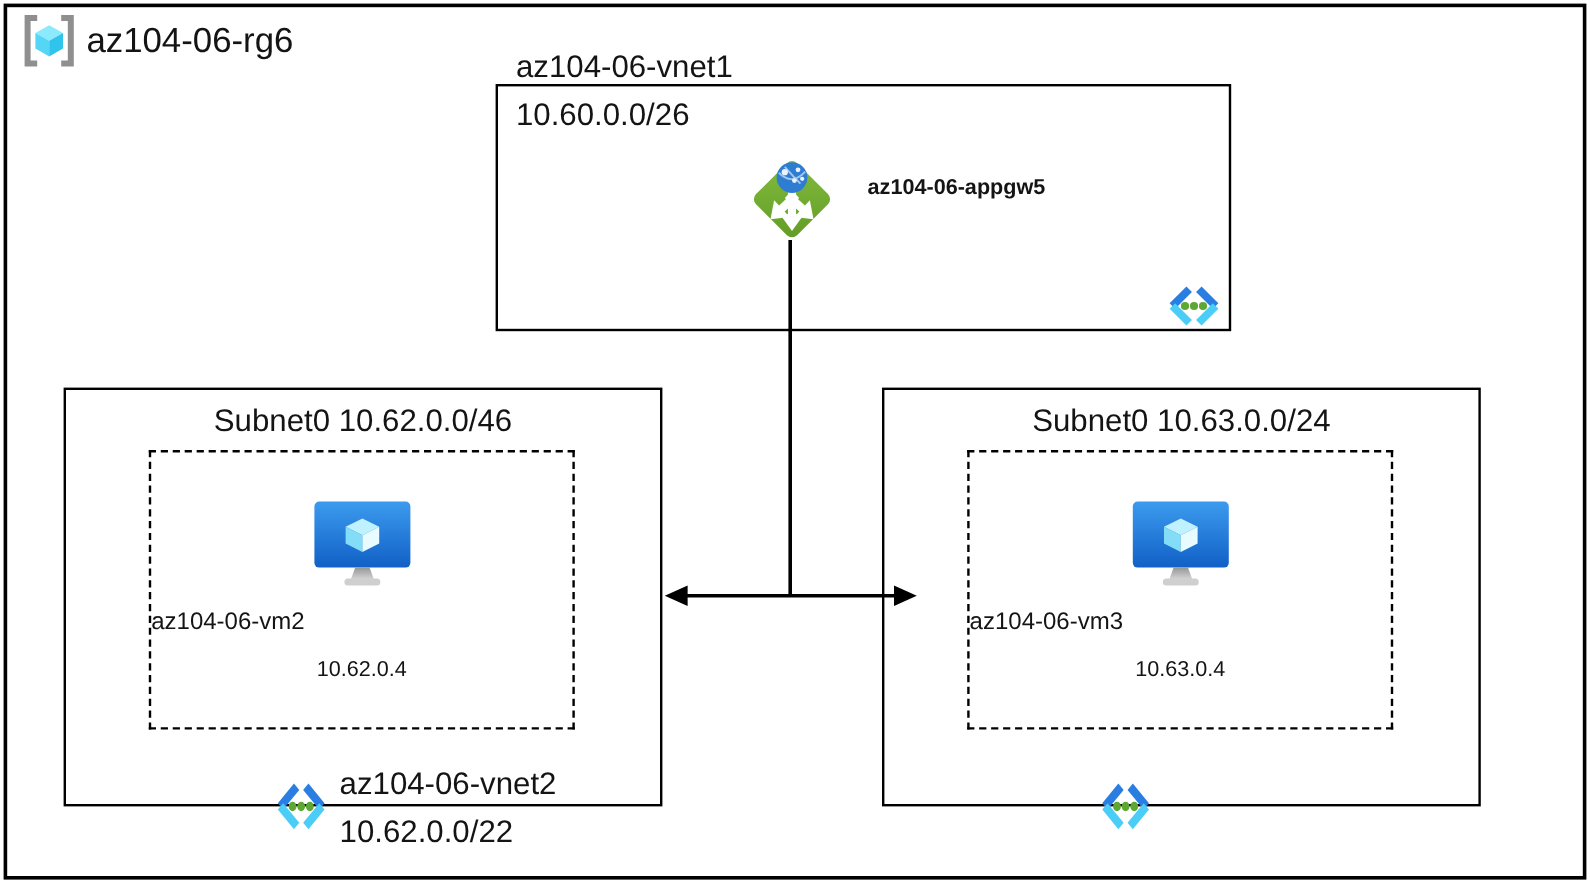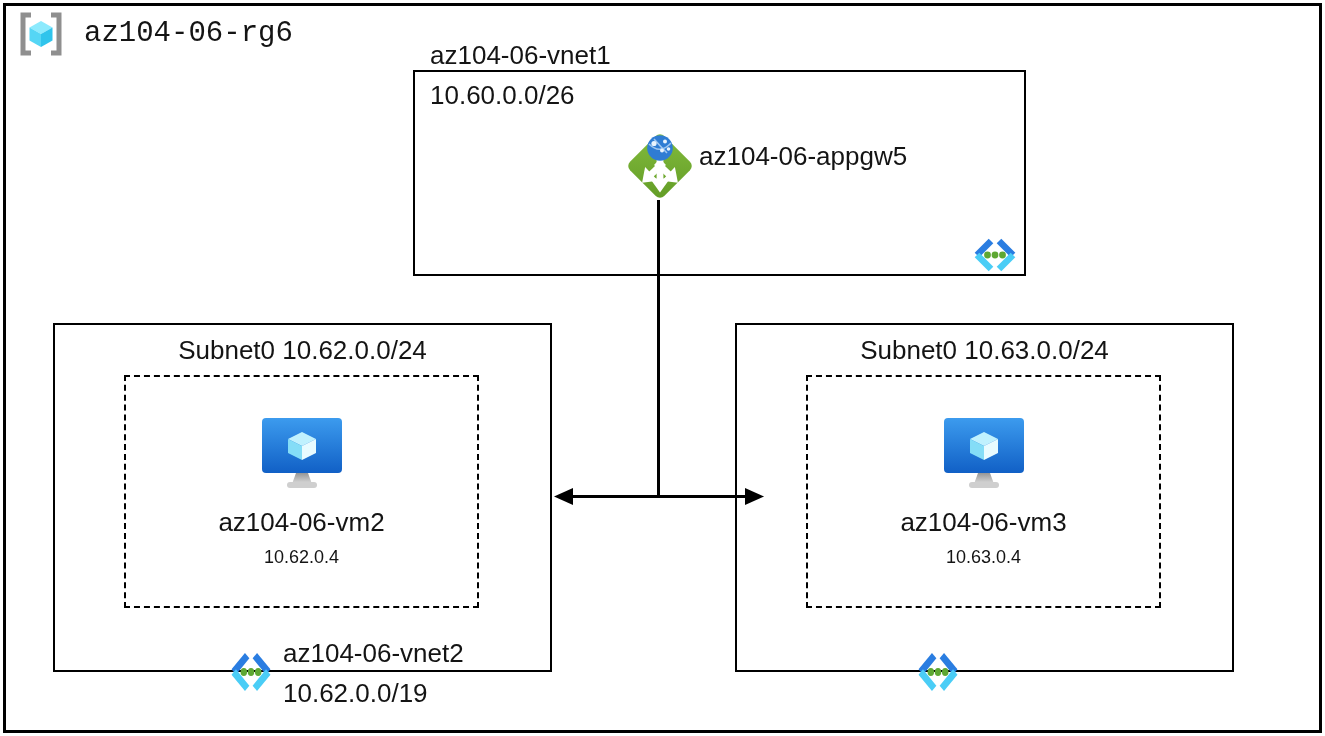--- a/index.html
+++ b/index.html
@@ -1,38 +1,38 @@
 <!DOCTYPE html>
 <html><head>
 <meta charset="utf-8">
 <style>
   html,body{margin:0;padding:0;background:#fff;}
   .canvas{
     position:relative;width:1325px;height:736px;background:#ffffff;
     font-family:"Liberation Sans",sans-serif;color:#141414;overflow:hidden;
   }
   .outer-frame{position:absolute;left:3px;top:3px;width:1313px;height:724px;border:3px solid #000;}
-  .rg-head{position:absolute;left:17px;top:11px;display:flex;align-items:center;gap:19px;font-family:Liberation Mono, monospace;}
+  .rg-head{position:absolute;left:17px;top:11px;display:flex;align-items:center;gap:7px;}
   .rg-head svg{display:block;}
   .rg-label{font-size:29px;line-height:46px;white-space:nowrap;}
 
   .box{position:absolute;border:2.5px solid #000;background:transparent;}
   .vnet1{left:413px;top:70px;width:609px;height:202px;}
   .vnet1-title{position:absolute;left:15px;top:-32px;font-size:26px;white-space:nowrap;}
   .vnet1-cidr{position:absolute;left:15px;top:8px;font-size:26px;white-space:nowrap;}
   .appgw-icon{position:absolute;left:206px;top:55px;}
-  .appgw-labels{position:absolute;left:284px;top:64px;font-size:26px;line-height:40px;white-space:nowrap;}
+  .appgw-labels{position:absolute;left:308px;top:64px;font-size:18px;line-height:40px;white-space:nowrap;font-weight:bold;}
   .corner-vnet-icon{position:absolute;right:5px;bottom:1px;}
 
   .subnet-box-left{left:53px;top:323px;width:495px;height:345px;}
   .subnet-box-right{left:735px;top:323px;width:495px;height:345px;}
   .subnet-title{position:absolute;left:0;right:0;top:10px;text-align:center;font-size:26px;white-space:nowrap;}
   .dashed-area{position:absolute;left:69px;top:50px;width:351px;height:229px;border:2px dashed #000;}
   .vm-icon{position:absolute;left:50%;top:40px;transform:translateX(-50%);}
-  .vm-name{position:absolute;left:0;right:0;top:130px;text-align:center;font-size:26px;white-space:nowrap;}
+  .vm-name{position:absolute;left:0;right:0;top:130px;text-align:left;font-size:20px;white-space:nowrap;}
   .vm-ip{position:absolute;left:0;right:0;top:170px;text-align:center;font-size:18px;white-space:nowrap;}
   .footer-vnet-icon{position:absolute;bottom:-23px;}
   .footer-vnet-icon.l{left:173px;}
   .footer-vnet-icon.r{left:178px;}
   .vnet-footer-labels{position:absolute;top:308px;font-size:26px;line-height:40px;white-space:nowrap;}
   .vnet-footer-labels.l{left:228px;}
   .vnet-footer-labels.r{left:246px;}
 
   .connectors{position:absolute;left:0;top:0;pointer-events:none;}
   .hidden-defs{position:absolute;width:0;height:0;overflow:hidden;}
@@ -130,34 +130,34 @@
       </svg>
     <div class="appgw-labels">
       <div>az104-06-appgw5</div>
     </div>
     <svg class="corner-vnet-icon" width="48" height="36">
         <use href="#sym-vnet"></use>
       </svg>
   </div>
 
   <div class="box subnet-box-left">
-    <div class="subnet-title">Subnet0 10.62.0.0/24</div>
+    <div class="subnet-title">Subnet0 10.62.0.0/46</div>
     <div class="dashed-area">
       <svg class="vm-icon" width="84" height="74">
           <use href="#sym-vm"></use>
         </svg>
       <div class="vm-name">az104-06-vm2</div>
       <div class="vm-ip">10.62.0.4</div>
     </div>
     <svg class="footer-vnet-icon l" width="46" height="42" preserveAspectRatio="none">
         <use href="#sym-vnet"></use>
       </svg>
     <div class="vnet-footer-labels l">
       <div>az104-06-vnet2</div>
-      <div>10.62.0.0/19</div>
+      <div>10.62.0.0/22</div>
     </div>
   </div>
 
   <div class="box subnet-box-right">
     <div class="subnet-title">Subnet0 10.63.0.0/24</div>
     <div class="dashed-area">
       <svg class="vm-icon" width="84" height="74">
           <use href="#sym-vm"></use>
         </svg>
       <div class="vm-name">az104-06-vm3</div>

